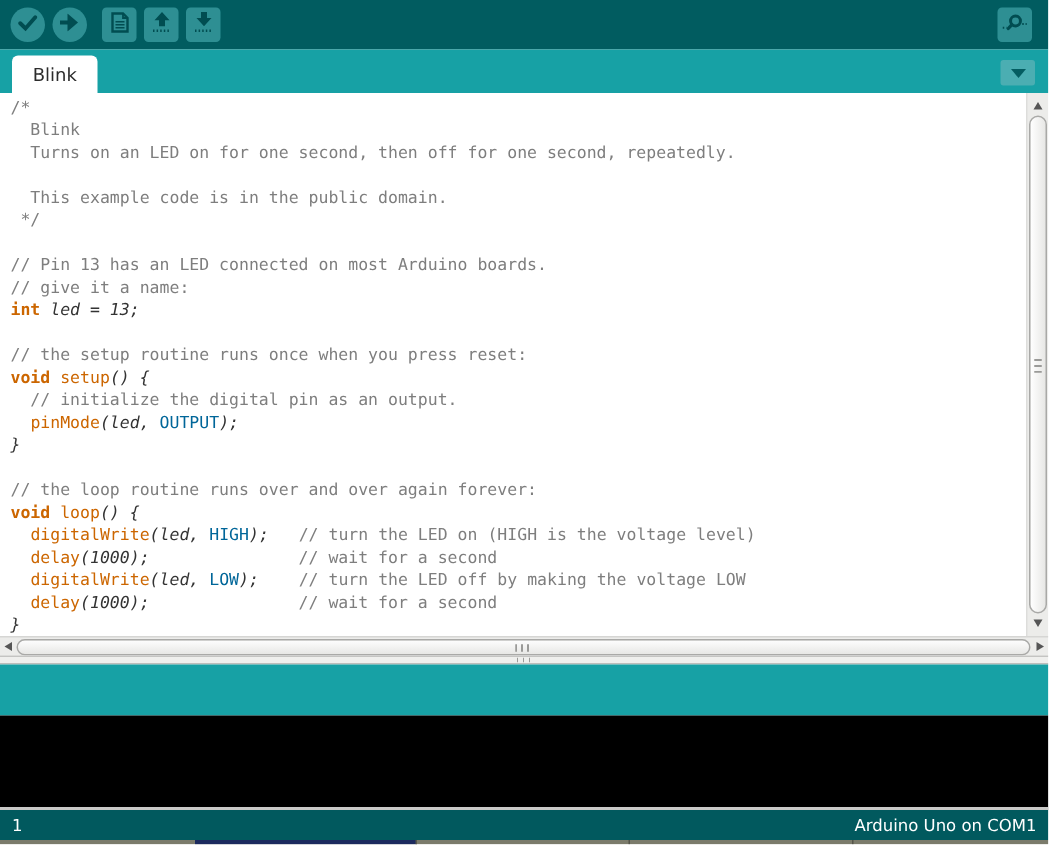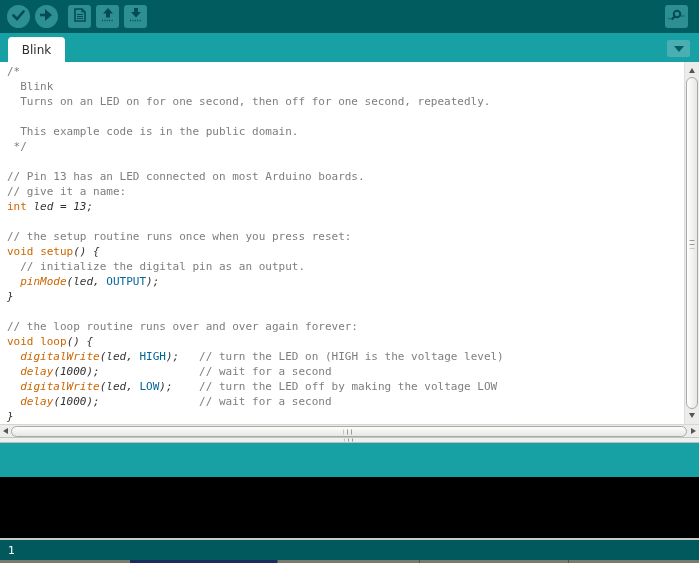--- a/index.html
+++ b/index.html
@@ -26,23 +26,23 @@
   .tabmenu .tri-down{border-top-color:#045D61;border-top-width:6px;
                      border-left-width:5px;border-right-width:5px;}
 
   
   .editor{position:absolute;left:0;top:62px;width:699px;height:362px;background:#fff;}
   .code{position:absolute;left:7px;top:2px;font-family:"DejaVu Sans Mono","Liberation Mono",monospace;
         font-size:11px;line-height:15px;white-space:pre;color:#333;}
   .code-line{height:15px;}
   .tok-p{color:#333333;font-style:italic;}
   .tok-c{color:#7E7E7E;}
-  .tok-k{color:#CC6600;}
+  .tok-k{color:#CC6600;font-weight:bold;}
   .tok-f{color:#CC6600;font-weight:normal;}
-  .tok-n{color:#CC6600;font-style:italic;}
+  .tok-n{color:#CC6600;}
   .tok-d{color:#006699;margin-top:22px;}
 
   
   .vscroll{position:absolute;top:0;right:0;width:15px;height:362px;background:#ECECEA;
            border-left:1px solid #DDDDDB;box-sizing:border-box;}
   .vs-btn{position:absolute;left:0;width:14px;height:15px;display:flex;align-items:center;
           justify-content:center;}
   .vs-up{top:1px;} .vs-down{bottom:1px;}
   .vs-thumb{position:absolute;left:1px;right:1px;top:15px;bottom:15px;border:1px solid #A9A9A7;
             border-radius:7px;background:linear-gradient(to right,#FFFFFF,#E7E7E5);}
@@ -175,20 +175,21 @@
   <div class="splitter">
     <span class="grip-v"></span>
   </div>
 
   <div class="message"></div>
 
   <div class="console"></div>
 
   <div class="statusbar">
     <span>1</span>
+    <span>Arduino Uno on COM1</span>
   </div>
 
   <div class="strip">
     <span class="strip-navy"></span>
     <span class="strip-sep" style="left:277px"></span>
     <span class="strip-sep" style="left:419px"></span>
     <span class="strip-sep" style="left:568px"></span>
   </div>
 
 </div>

